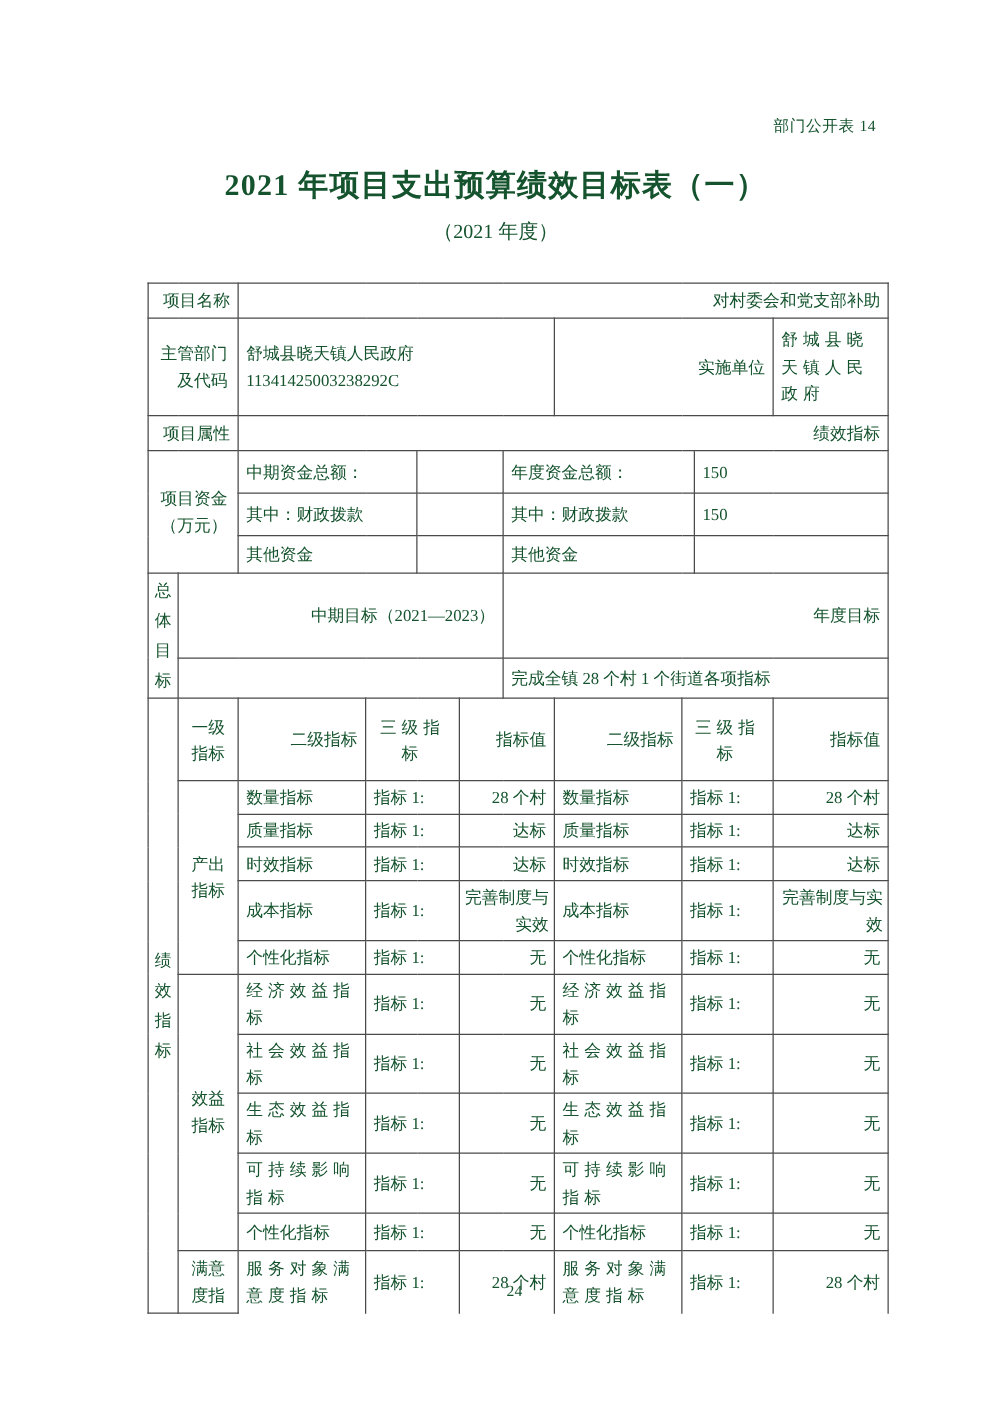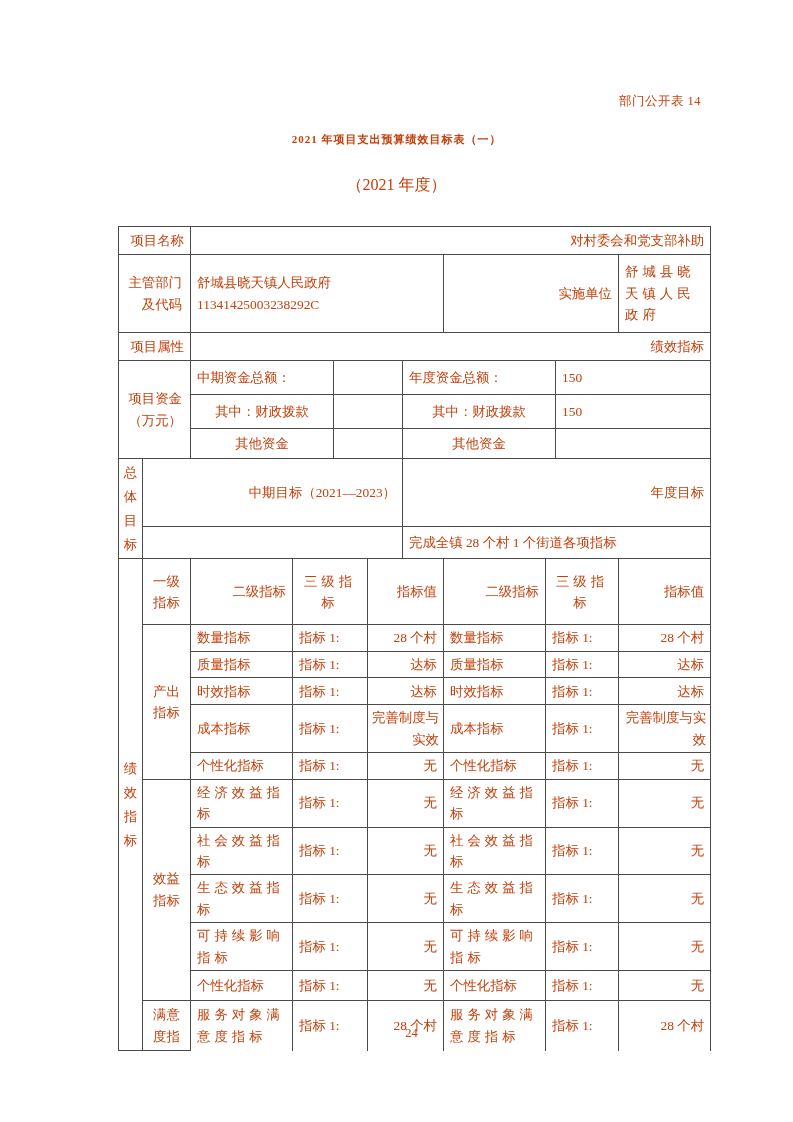--- a/index.html
+++ b/index.html
@@ -1,30 +1,30 @@
 <!DOCTYPE html>
 <html><head>
 <meta charset="utf-8">
 <style>
   html,body{margin:0;padding:0;background:#ffffff;}
   .page{position:relative;width:793px;height:1122px;background:#ffffff;overflow:hidden;
-        font-family:"Liberation Serif","DejaVu Serif",serif;color:#c2410c;}
+        font-family:"Liberation Serif","DejaVu Serif",serif;color:#14532d;}
   .corner{position:absolute;top:93px;right:92px;font-size:12.5px;letter-spacing:0.5px;}
   .title{position:absolute;top:132px;left:0;width:100%;text-align:center;
-         font-size:11px;font-weight:bold;letter-spacing:1px;}
+         font-size:24px;font-weight:bold;letter-spacing:1px;}
   .subtitle{position:absolute;top:175px;left:0;width:100%;text-align:center;font-size:16px;}
   .pagenum{position:absolute;top:1026px;left:15px;width:100%;text-align:center;font-size:12.5px;}
 
   table.main{position:absolute;left:118px;top:226px;width:592px;
              border-collapse:collapse;table-layout:fixed;font-size:13.4px;}
   td{border:1px solid #4a4a4a;padding:2px 6px;vertical-align:middle;
      line-height:1.6;overflow:hidden;}
   .c{text-align:right;}
   .l{text-align:left;}
-  .r{text-align:center;}
+  .r{text-align:left;}
   .vcell{padding:2px 0;text-align:center;line-height:1.78;}
   .grp{text-align:center;padding:2px 8px;}
   .spread{letter-spacing:4px;text-align:left;}
   .wrap2{padding:2px 8px;margin-left:18px;}
   tr.cut td.open{border-bottom:none;}
 </style>
 </head>
 <body>
 
 <div class="page">

